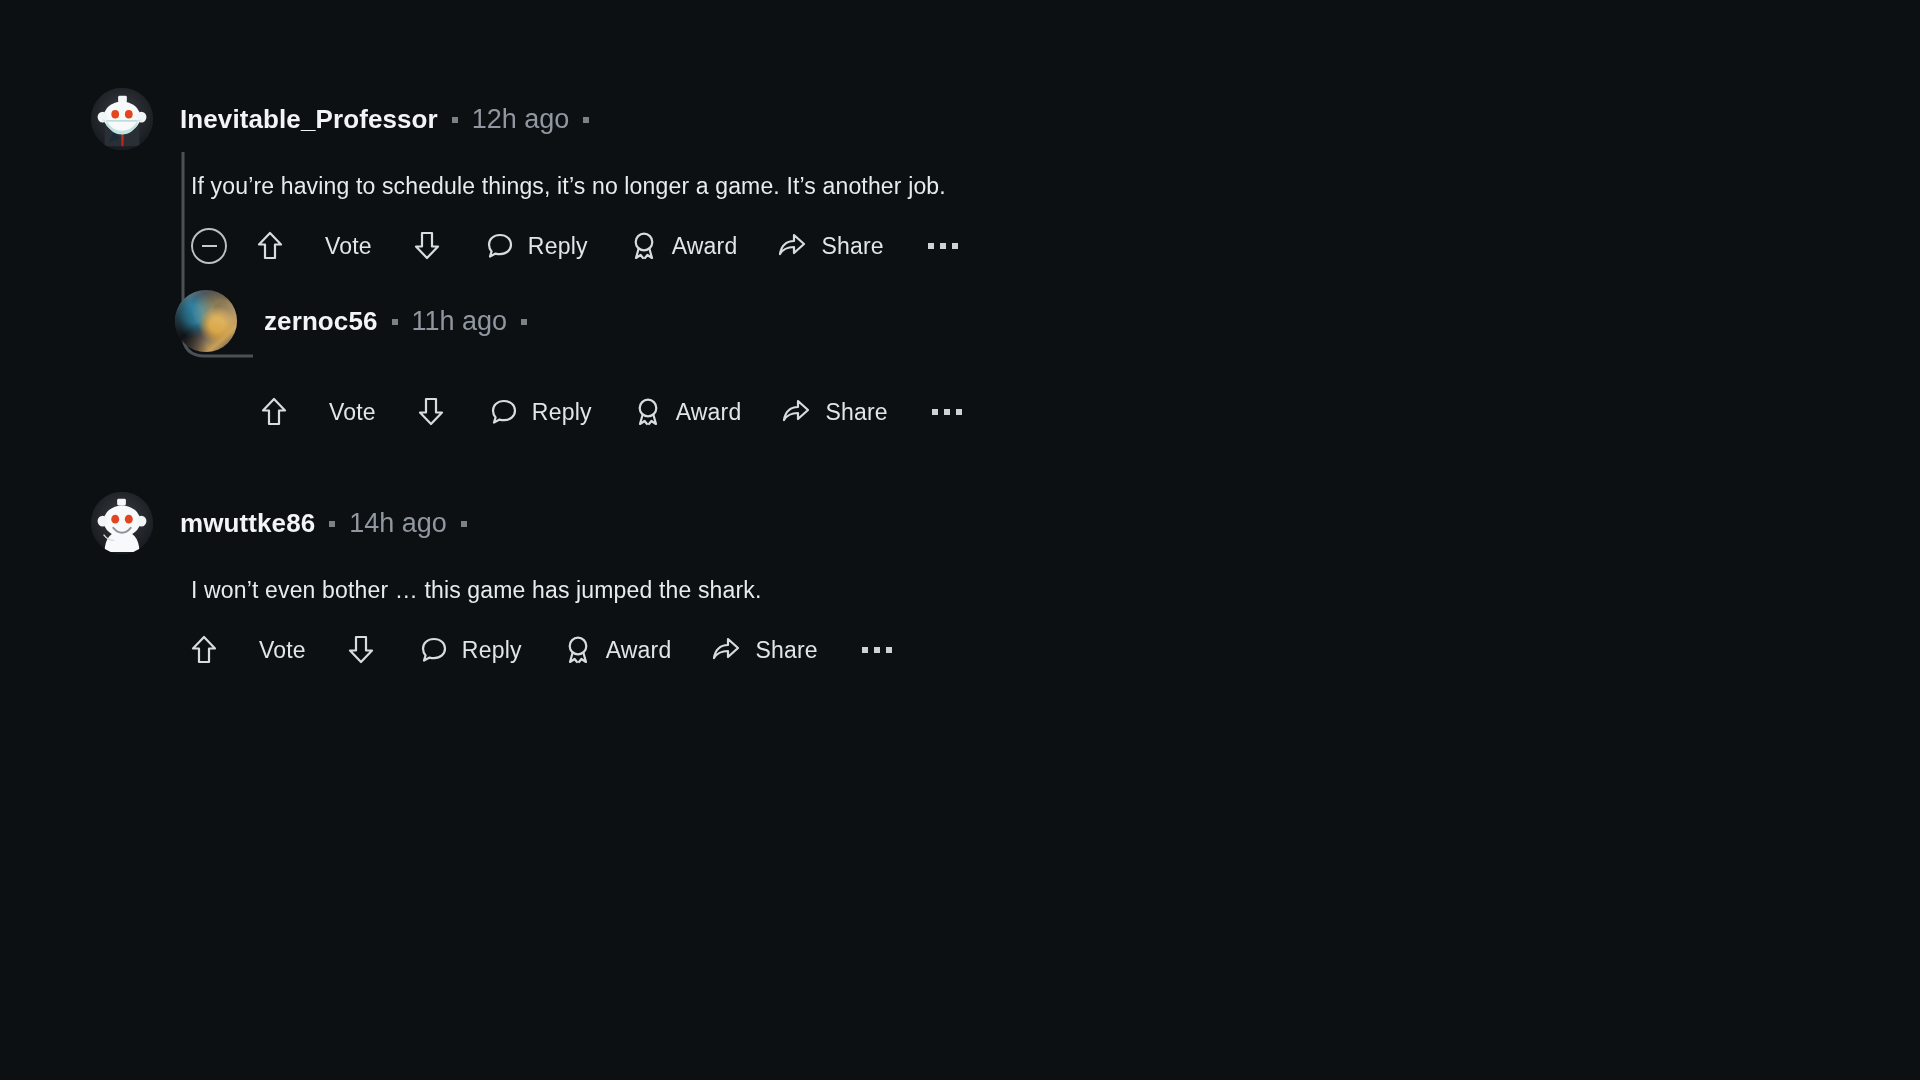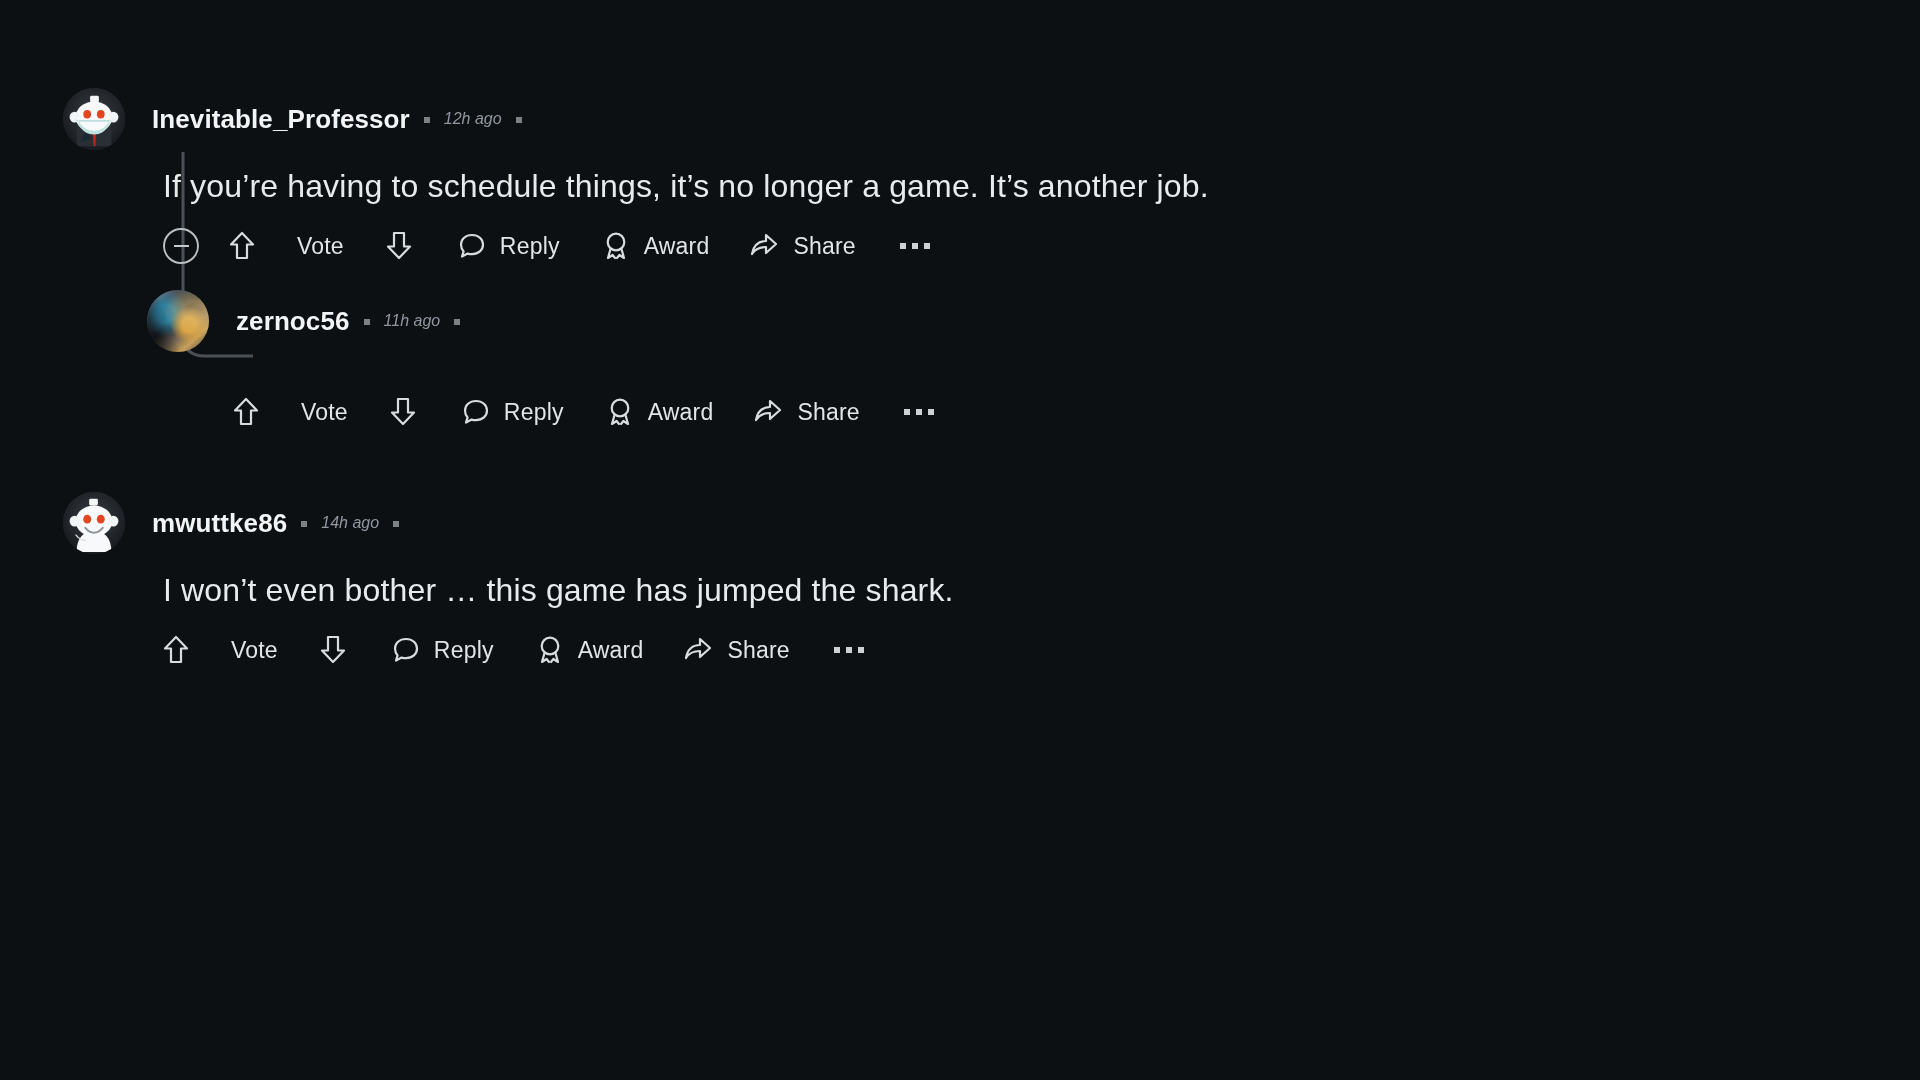--- a/index.html
+++ b/index.html
@@ -14,21 +14,21 @@
   body {
     font-family: "Liberation Sans", sans-serif;
     color: #e9eced;
     -webkit-font-smoothing: antialiased;
   }
 
   .thread {
     position: relative;
     width: 1920px;
     height: 1080px;
-    padding: 86px 0 0 63px;
+    padding: 86px 0 0 91px;
   }
 
   
   .comment {
     position: relative;
   }
   .comment.top {
     margin-bottom: 0;
   }
   .comment.nested {
@@ -88,29 +88,28 @@
     width: 6px;
     height: 6px;
     background: #7c8184;
     margin: 0 14px;
     flex: 0 0 6px;
     position: relative;
     top: 1px;
   }
 
   .c-time {
-    font-size: 16px;
+    font-size: 27px;
     color: #9097a0;
     white-space: nowrap;
-    font-style: italic;
   }
 
   
   .c-body {
-    font-size: 32px;
+    font-size: 23px;
     line-height: 44px;
     color: #e8ebec;
     letter-spacing: .15px;
     padding-left: 100px;
     padding-top: 12px;
     max-width: 1700px;
   }
   .nested .c-body { padding-left: 86px; padding-top: 14px; }
   .c-body p + p { margin-top: 0; }
 

